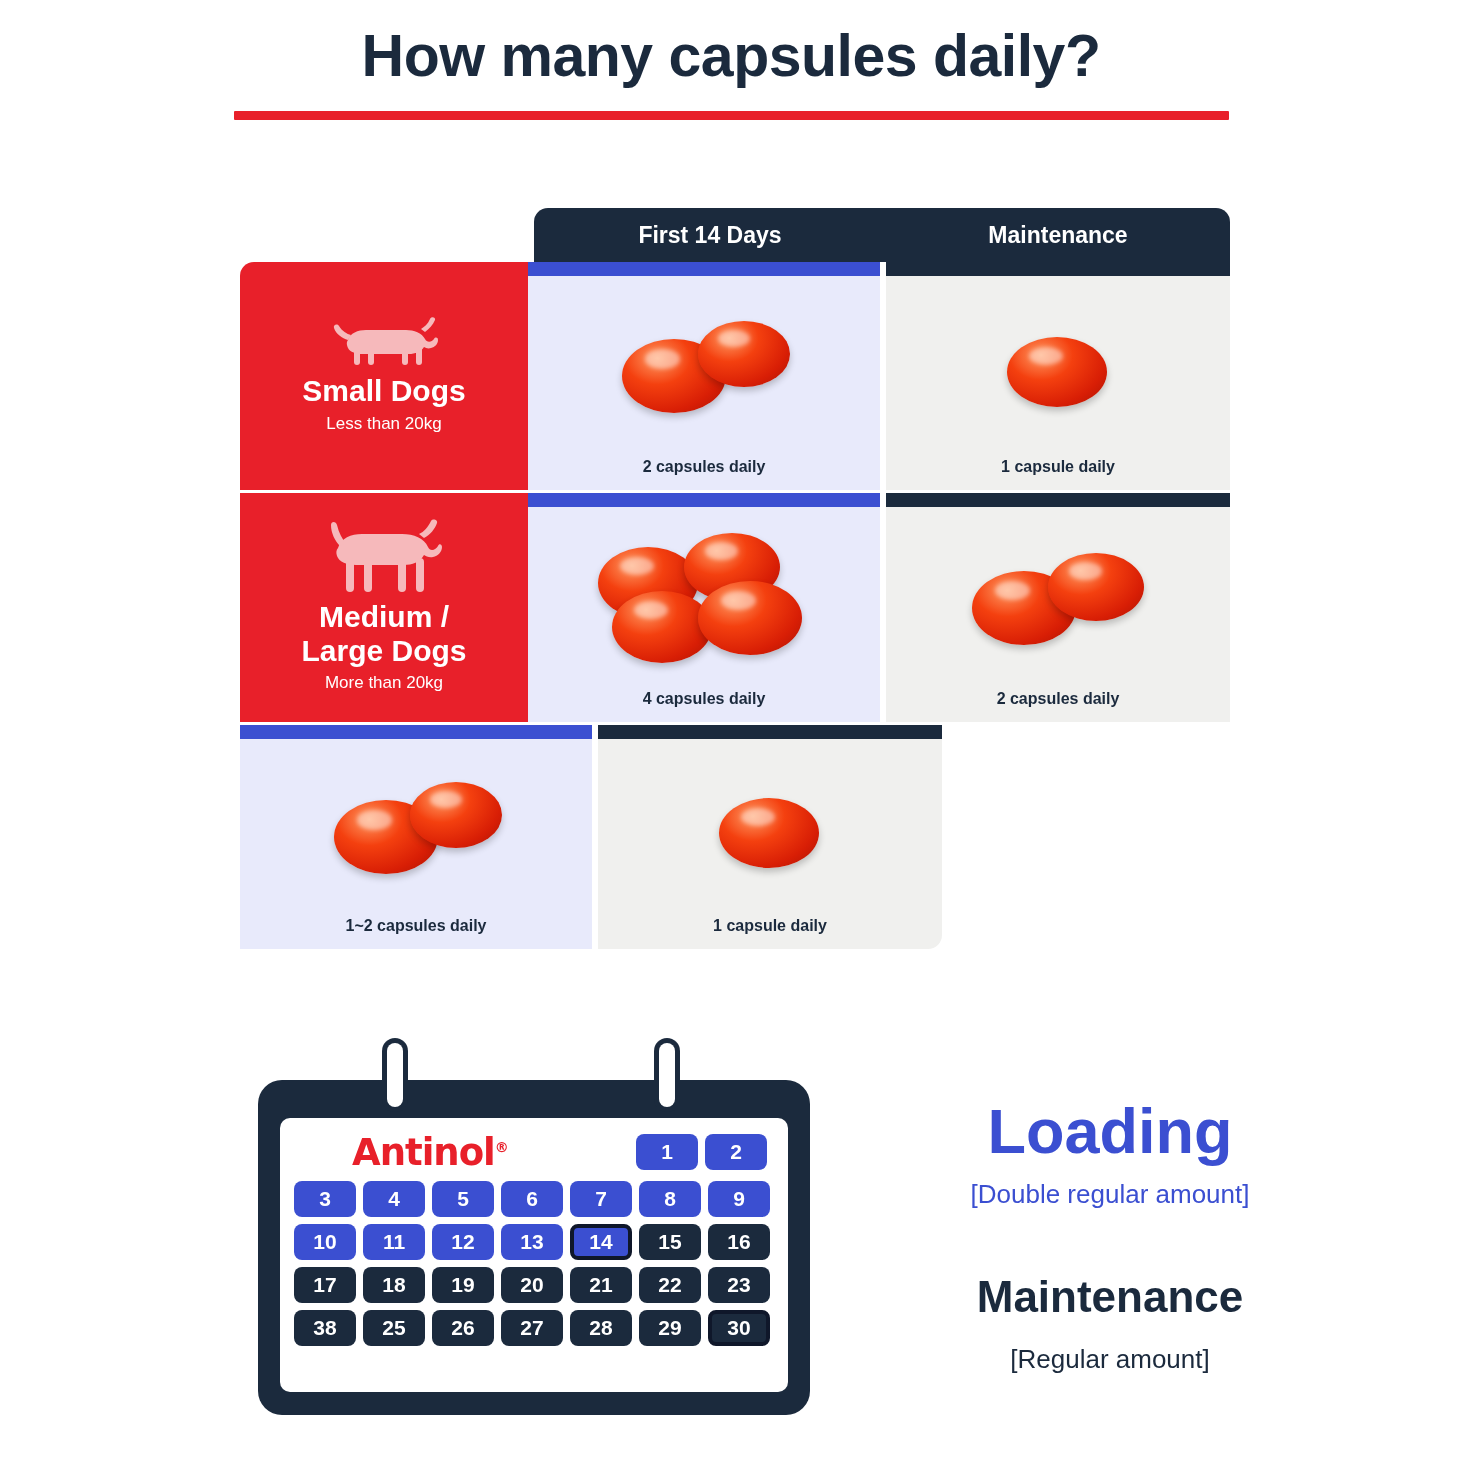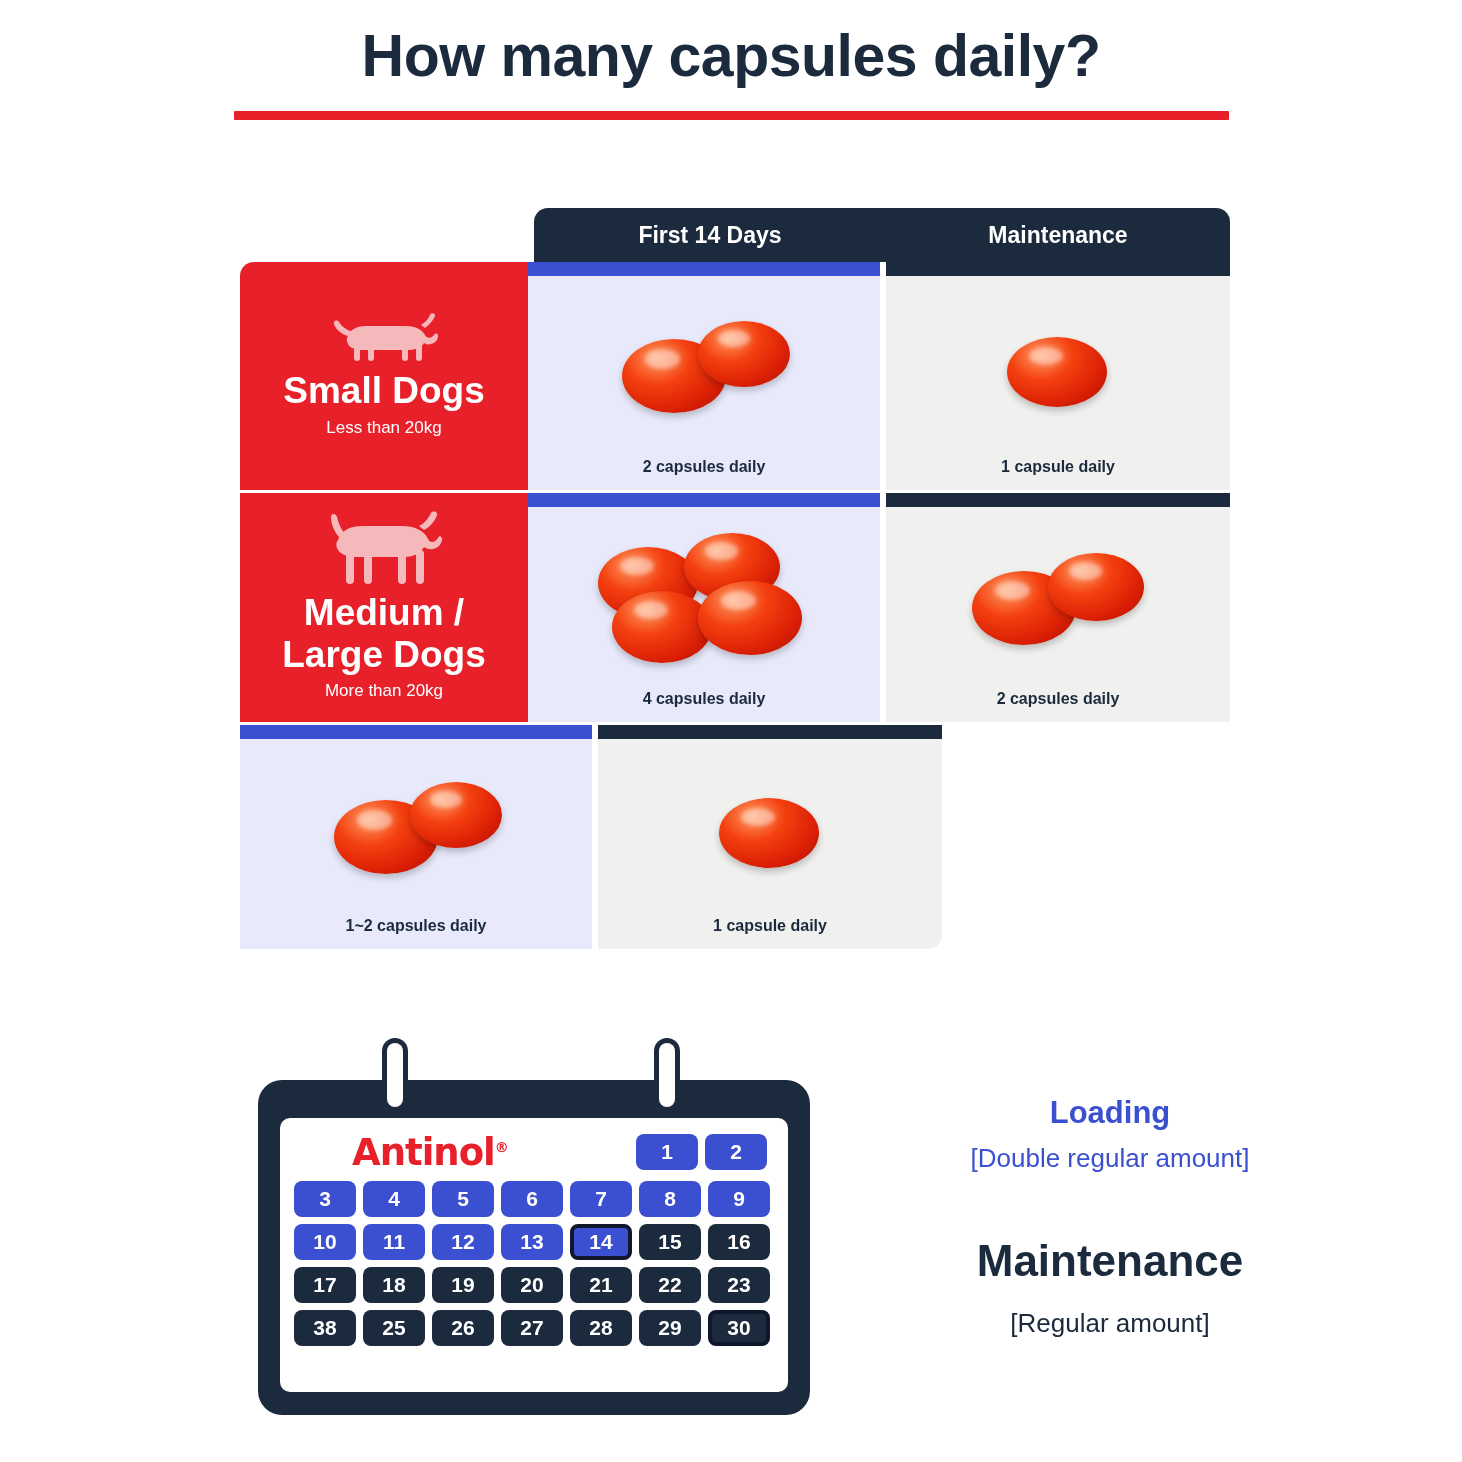--- a/index.html
+++ b/index.html
@@ -91,21 +91,21 @@
     box-sizing: border-box;
   }
   .cat-cell.cats { background: #3b4fd1; }
   .cat-cell.r1 { border-top-left-radius: 14px; }
   .cat-cell.r3 { border-bottom-left-radius: 14px; }
   .cat-icon {
     margin-bottom: 4px;
     line-height: 0;
   }
   .cat-name {
-    font-size: 37px;
+    font-size: 30px;
     font-weight: bold;
     line-height: 1.12;
     text-align: center;
   }
   .cat-sub {
     font-size: 17px;
     margin-top: 6px;
     font-weight: normal;
     text-align: center;
   }
@@ -254,21 +254,21 @@
 
   
   .legend {
     position: absolute;
     left: 830px;
     top: 1095px;
     width: 560px;
     text-align: center;
   }
   .legend-loading {
-    font-size: 31px;
+    font-size: 63px;
     font-weight: bold;
     color: #3b4fd1;
     margin: 0;
   }
   .legend-loading-sub {
     font-size: 26px;
     color: #3b4fd1;
     margin: 12px 0 0 0;
   }
   .legend-maint {

